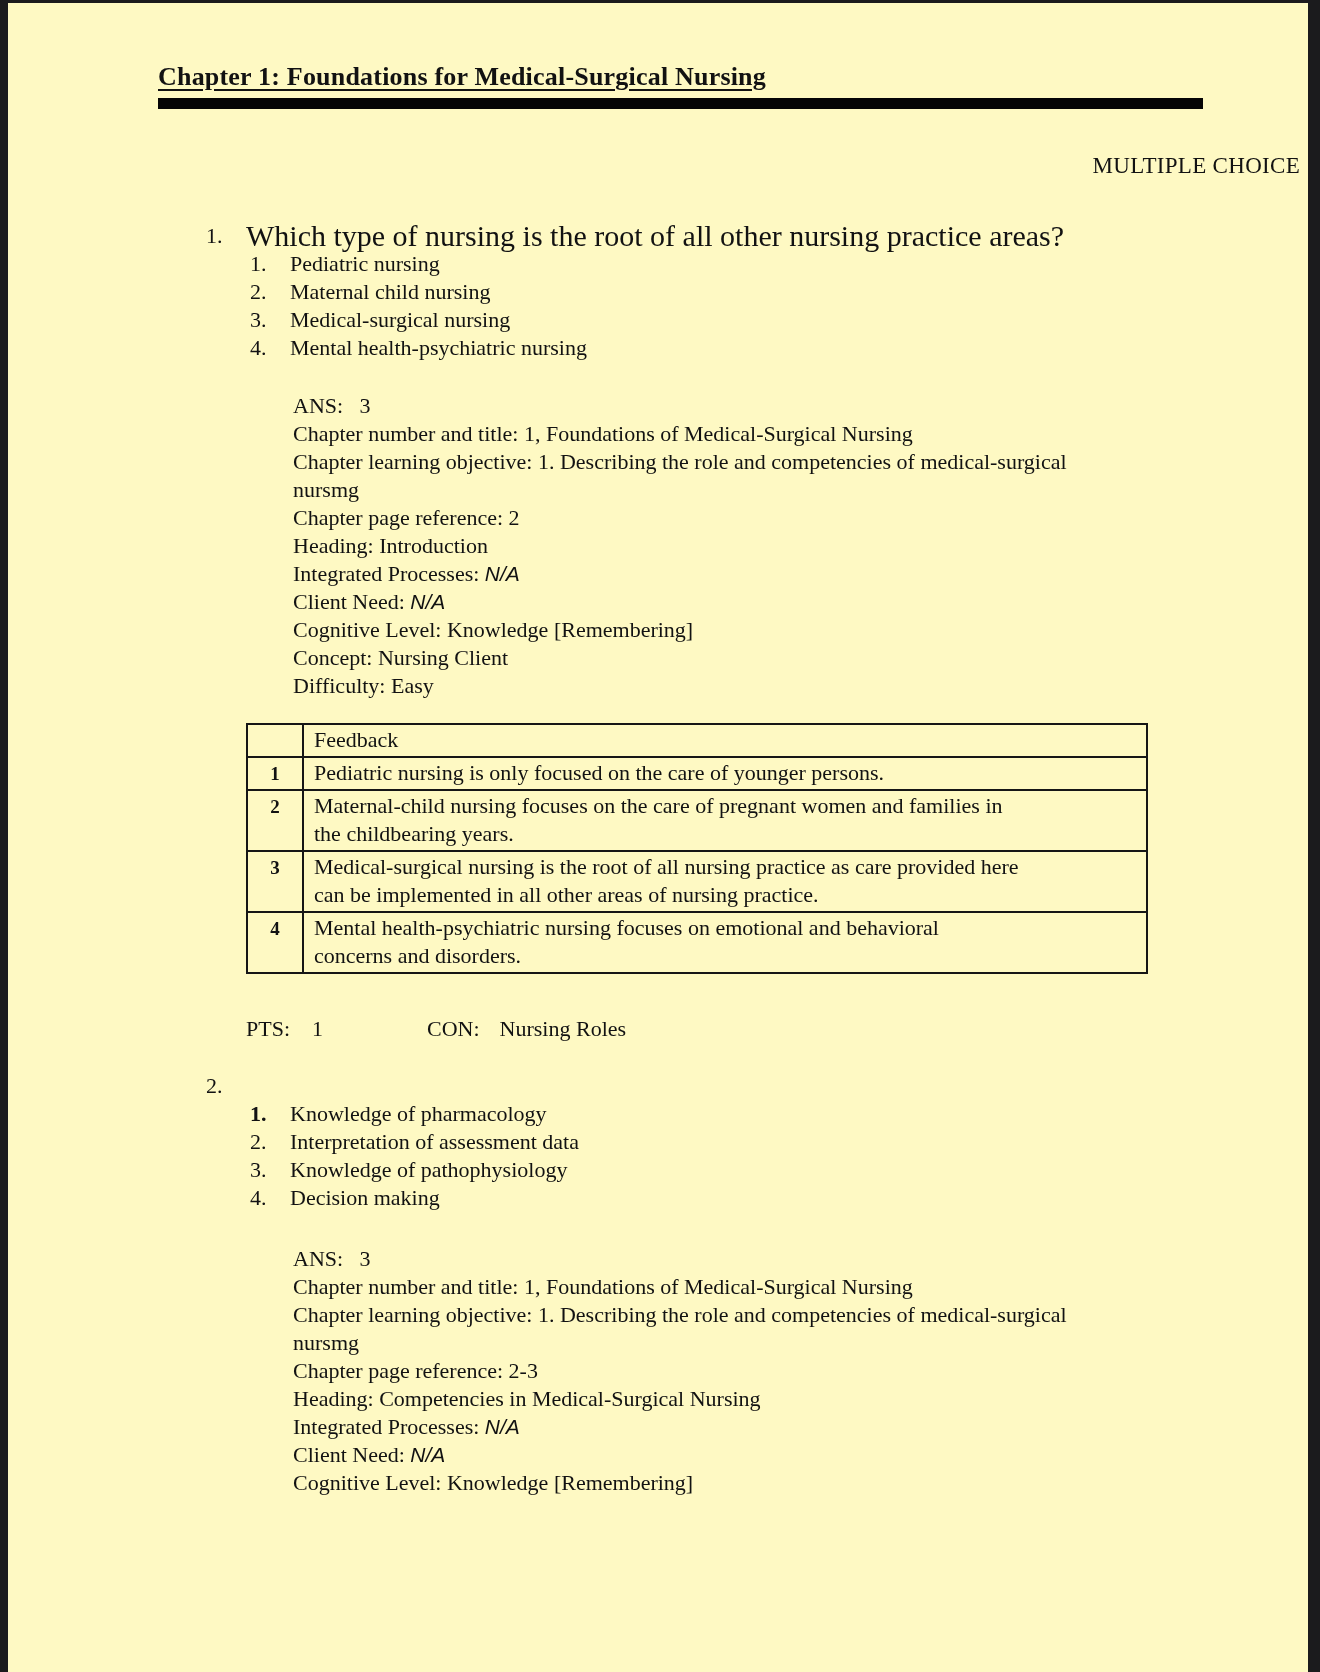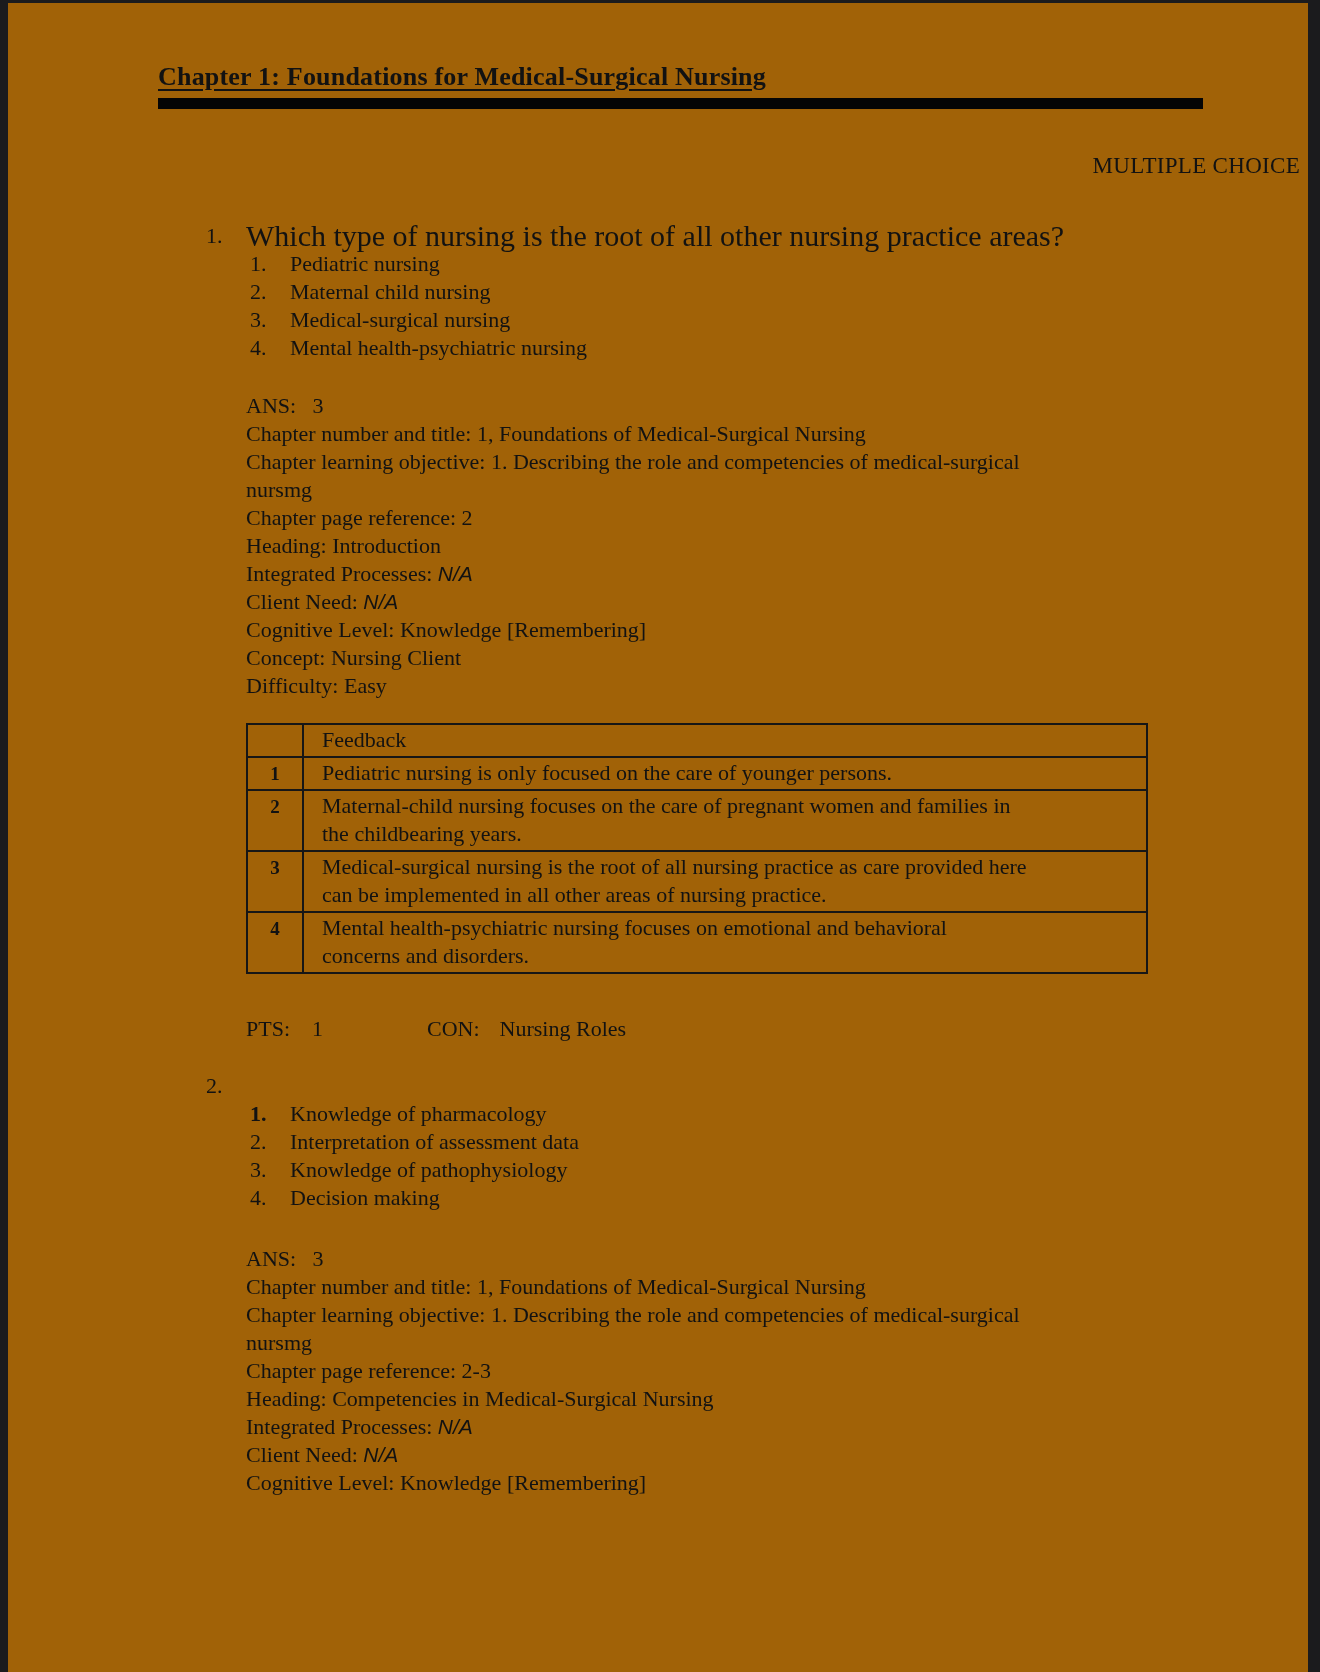--- a/index.html
+++ b/index.html
@@ -1,19 +1,19 @@
 <!DOCTYPE html>
 <html><head>
 <meta charset="utf-8">
 <style>
   html,body{margin:0;padding:0;background:#ffffff;}
   .page{
     position:relative;
     width:1320px;height:1672px;
-    background:#a16207;
+    background:#fef9c3;
     font-family:"Liberation Serif", serif;
     color:#121212;
     overflow:hidden;
   }
   .edge{position:absolute;background:#1b1b1d;}
   .edge-left{left:0;top:0;bottom:0;width:8px;}
   .edge-right{right:0;top:0;bottom:0;width:12px;}
   .edge-top{left:0;top:0;right:0;height:3px;}
 
   .content{position:absolute;left:158px;top:62px;right:20px;}
@@ -36,32 +36,32 @@
 
   .options{margin-left:44px;}
   .opt-row{display:flex;}
   .opt-num{width:40px;flex:0 0 40px;font-size:22px;line-height:28px;}
   .opt-num.bold{font-weight:700;}
   .opt-text{font-size:22px;line-height:28px;}
 
   .meta{margin-left:40px;}
   .meta-q1{margin-top:30px;}
   .meta-q2{margin-top:33px;}
-  .meta-line{font-size:22px;line-height:28px;white-space:pre-wrap;}
+  .meta-line{font-size:22px;line-height:28px;white-space:pre-wrap;margin-left:47px;}
   .nia{font-family:"Liberation Sans", sans-serif;font-style:italic;font-size:21px;}
 
   table.feedback{
     margin-left:40px;margin-top:23px;
     border-collapse:collapse;width:902px;
     table-layout:fixed;
   }
   table.feedback td{
     border:2px solid #161616;
     font-size:22px;line-height:28px;
-    padding:1px 8px 2px 18px;
+    padding:1px 8px 2px 10px;
     vertical-align:top;
     white-space:pre-line;
   }
   table.feedback td.rownum{
     width:50px;text-align:center;font-weight:700;font-size:19px;
     padding:2px 2px 0 2px;white-space:normal;
   }
 
   .pts-line{margin-left:40px;margin-top:41px;font-size:22px;line-height:28px;}
   .pts-value{margin-left:22px;}

